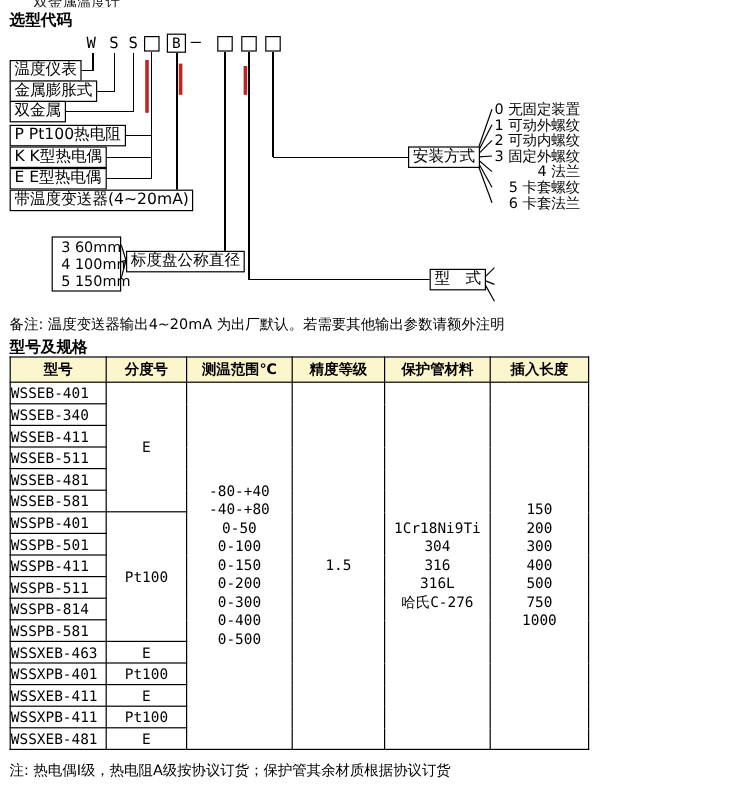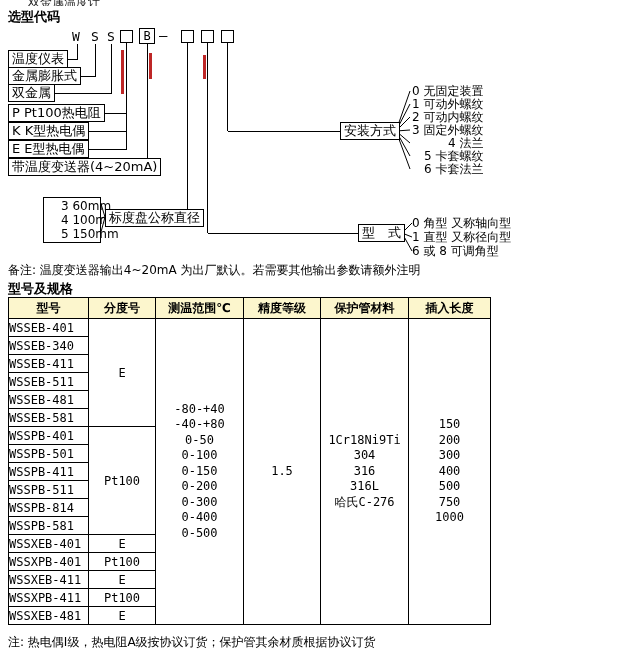--- a/index.html
+++ b/index.html
@@ -23,21 +23,21 @@
                font-family:"DejaVu Sans Mono","DejaVu Sans",monospace; }
   .code-box { position:absolute; width:13px; height:13px; border:1px solid #000; background:#fff; z-index:2; }
   .code-box.b { width:16px; height:16px; text-align:center; font-size:12px; line-height:14px;
                 font-family:"DejaVu Sans Mono","DejaVu Sans",monospace; }
   .label-box { position:absolute; border:1px solid #000; background:#fff;
                font-size:13px; line-height:14px; padding:1px 3px; white-space:nowrap; z-index:2; }
   .opt-list { position:absolute; font-size:12px; white-space:nowrap; z-index:2; }
   .opt-list.mount div { line-height:13px;text-align:right; }
   .opt-list.form  div { line-height:14px; }
   .dial-box { position:absolute; left:43px; top:197px; width:58px; border:1px solid #000;
-              background:#fff; font-size:12px; padding:1px 17px; z-index:2; }
+              background:#fff; font-size:12px; padding:1px 7px; z-index:2; }
   .dial-box div { line-height:14px; white-space:nowrap; }
   .red-mark { position:absolute; width:3px; background:#b30000; opacity:.85; z-index:3; }
 
   .remark-line { position:absolute; font-size:12px; white-space:nowrap; }
 
   
   .table-wrap { position:absolute; left:8px; top:297px; }
   table.spec { border-collapse:collapse; table-layout:fixed;
                font-family:"DejaVu Sans Mono","DejaVu Sans",monospace; font-size:12px; }
   table.spec th, table.spec td { border:1px solid #000; padding:0; }
@@ -133,25 +133,20 @@
     <div>0 无固定装置</div>
     <div>1 可动外螺纹</div>
     <div>2 可动内螺纹</div>
     <div>3 固定外螺纹</div>
     <div>4 法兰</div>
     <div>5 卡套螺纹</div>
     <div>6 卡套法兰</div>
   </div>
 
   <div class="label-box" style="left:358px; top:224px;">型　式</div>
-  <div class="opt-list form" style="left:412px; top:216px;">
-    <div>0 角型 又称轴向型</div>
-    <div>1 直型 又称径向型</div>
-    <div>6 或 8 可调角型</div>
-  </div>
 
   <div class="remark-line" style="left:8px; top:262px;">备注: 温度变送器输出4~20mA 为出厂默认。若需要其他输出参数请额外注明</div>
 
   <div class="sec-title" style="left:8px; top:280px;">型号及规格</div>
 
   <div class="table-wrap">
     <table class="spec">
       <colgroup>
         <col style="width:80px">
           <col style="width:67px">
@@ -225,21 +220,21 @@
           <tr>
             <td class="model-cell">WSSPB-511</td>
           </tr>
           <tr>
             <td class="model-cell">WSSPB-814</td>
           </tr>
           <tr>
             <td class="model-cell">WSSPB-581</td>
           </tr>
           <tr>
-            <td class="model-cell">WSSXEB-401</td>
+            <td class="model-cell">WSSXEB-463</td>
             <td class="grad-cell" rowspan="1">E</td>
           </tr>
           <tr>
             <td class="model-cell">WSSXPB-401</td>
             <td class="grad-cell" rowspan="1">Pt100</td>
           </tr>
           <tr>
             <td class="model-cell">WSSXEB-411</td>
             <td class="grad-cell" rowspan="1">E</td>
           </tr>

